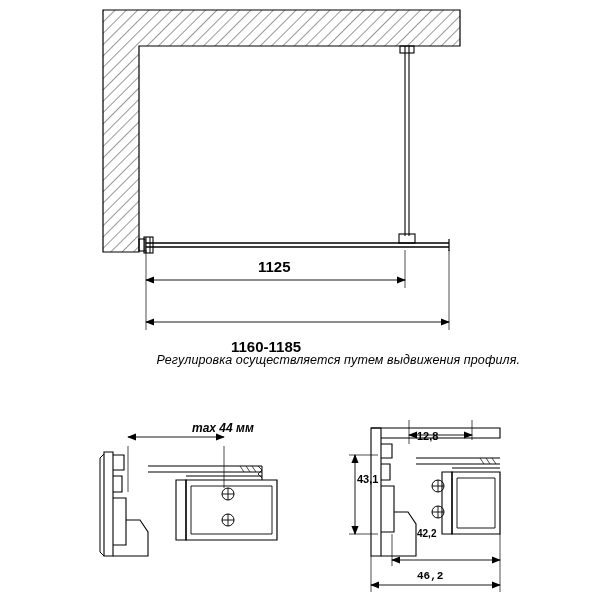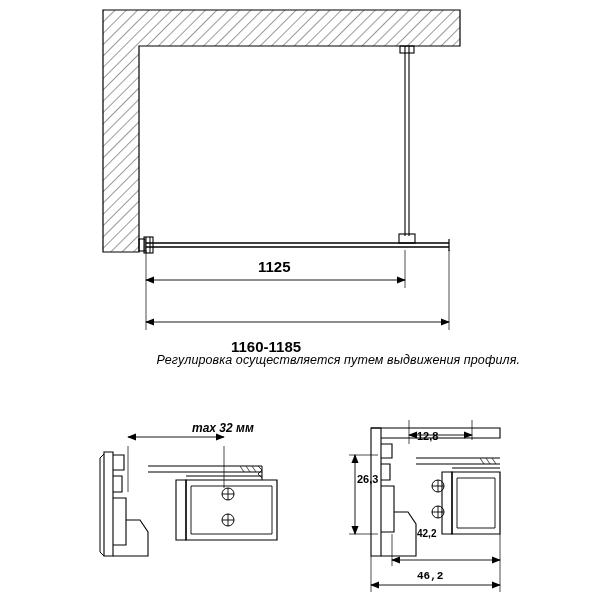--- a/index.html
+++ b/index.html
@@ -193,19 +193,19 @@
     </g>
   </svg>
 
   <div class="dimlabel dim-1125">1125</div>
   <div class="dimlabel dim-range">1160-1185</div>
 
   <div class="note">
     <div>Регулировка осуществляется путем выдвижения профиля.</div>
   </div>
 
-  <div class="dimlabel dim-max25">max 32 мм</div>
+  <div class="dimlabel dim-max25">max 44 мм</div>
   <div class="dimlabel dim-128">12,8</div>
-  <div class="dimlabel dim-431">26,3</div>
+  <div class="dimlabel dim-431">43,1</div>
   <div class="dimlabel dim-422">42,2</div>
   <div class="dimlabel dim-462">46,2</div>
 
 </div>
 
 </body></html>

